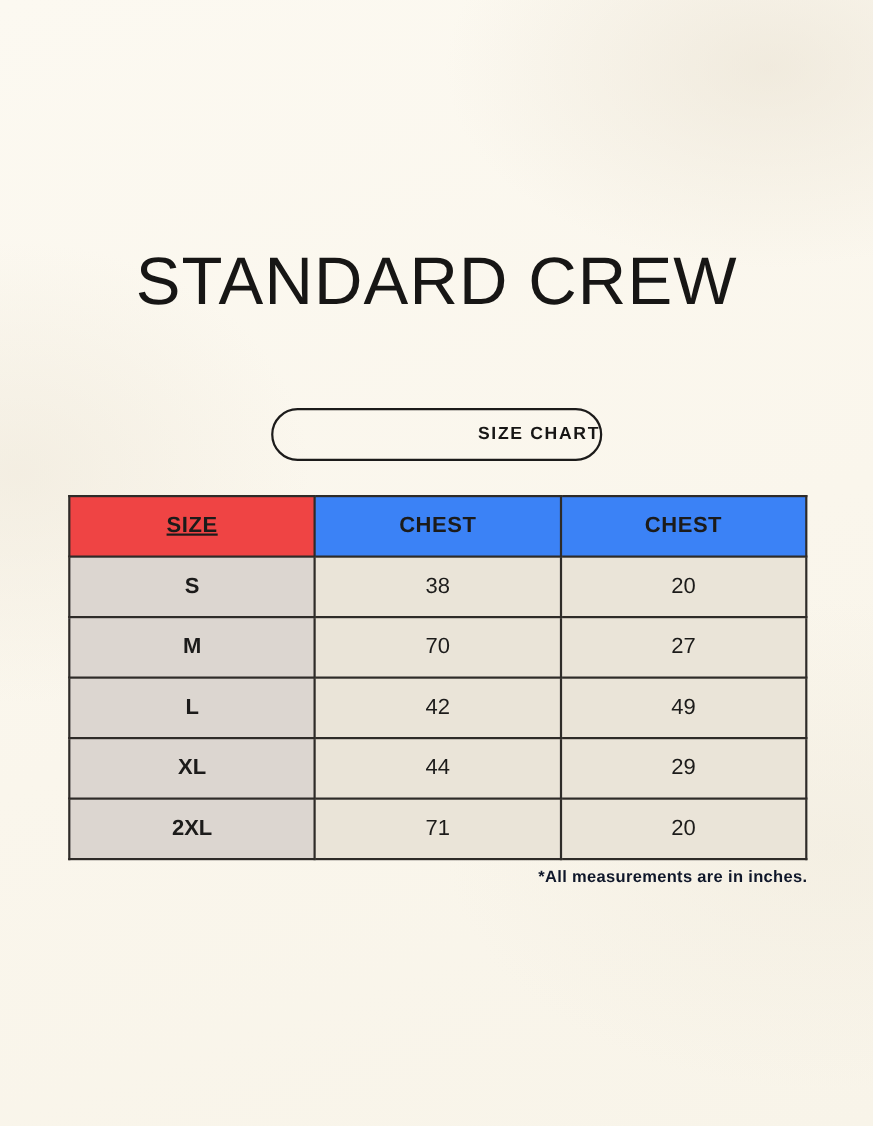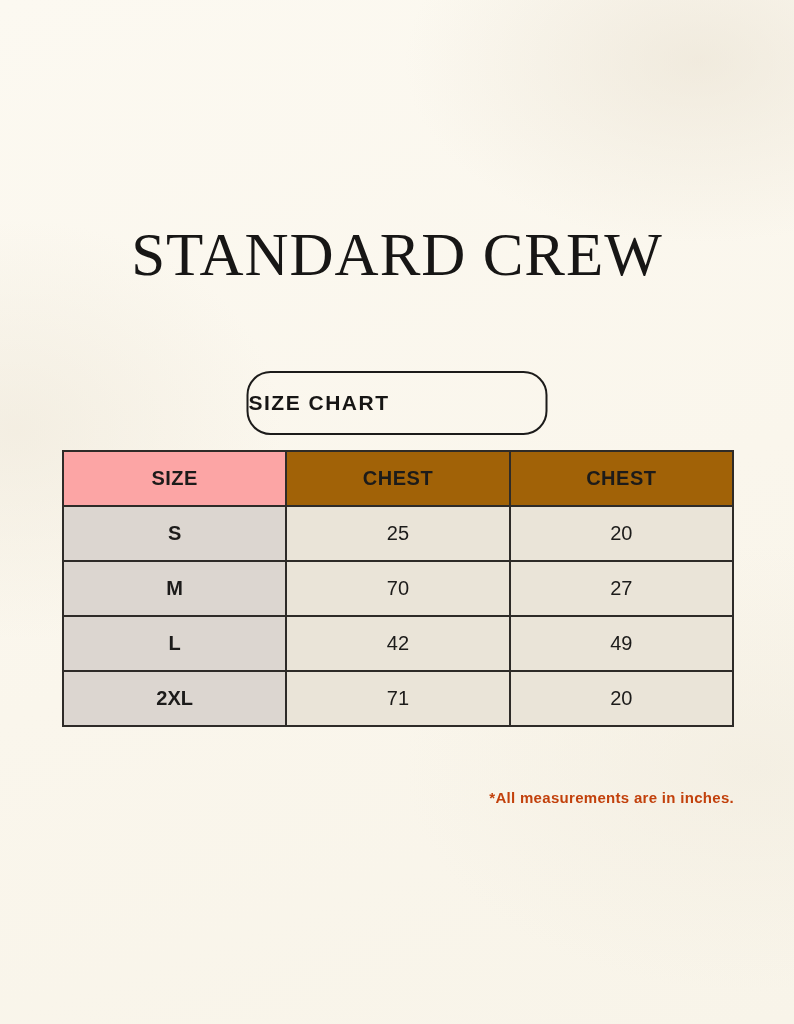--- a/index.html
+++ b/index.html
@@ -26,36 +26,35 @@
     position: absolute;
     top: 224px;
     left: 0;
     width: 100%;
     text-align: center;
     font-size: 61px;
     font-weight: 400;
     letter-spacing: 1px;
     line-height: 1.03;
     color: #171615;
-    font-family: Liberation Serif, serif;
   }
   .badge {
     position: absolute;
     top: 371px;
     left: 50%;
     transform: translateX(-50%);
     width: 301px;
-    height: 64px;
+    height: 48px;
     border: 2px solid #1c1b1a;
     border-radius: 24px;
     background: transparent;
     display: flex;
     align-items: center;
-    justify-content: flex-start;
-    font-size: 21px;
+    justify-content: flex-end;
+    font-size: 16px;
     font-weight: 700;
     letter-spacing: 1.5px;
     color: #171615;
   }
   table.size-table {
     position: absolute;
     top: 450px;
     left: 62px;
     width: 672px;
     border-collapse: collapse;
@@ -63,32 +62,32 @@
   }
   .size-table th,
   .size-table td {
     border: 2px solid #2e2b28;
     height: 55px;
     text-align: center;
     vertical-align: middle;
     font-size: 20px;
   }
   .size-table th { font-weight: 700; letter-spacing: 0.5px; }
-  .size-table th.col-size      { background: #fca5a5; }
-  .size-table th.col-measure   { background: #a16207; }
+  .size-table th.col-size      { background: #ef4444; text-decoration: underline; }
+  .size-table th.col-measure   { background: #3b82f6; }
   .size-table td.cell-size     { background: #dcd6d0; font-weight: 700; }
   .size-table td.cell-value    { background: #eae4d8; font-weight: 400; }
   .footnote {
     position: absolute;
     top: 789px;
     right: 60px;
     font-size: 15px;
     font-weight: 700;
     letter-spacing: 0.3px;
-    color: #c2410c;
+    color: #0f172a;
   }
 </style>
 </head>
 <body>
 
 <div class="poster">
 
   <h1 class="title">
     <span>STANDARD CREW</span><br>
   </h1>
@@ -101,32 +100,37 @@
     <thead>
       <tr>
         <th class="col-size">SIZE</th>
         <th class="col-measure">CHEST</th>
         <th class="col-measure">CHEST</th>
       </tr>
     </thead>
     <tbody>
       <tr>
         <td class="cell-size">S</td>
-        <td class="cell-value">25</td>
+        <td class="cell-value">38</td>
         <td class="cell-value">20</td>
       </tr>
       <tr>
         <td class="cell-size">M</td>
         <td class="cell-value">70</td>
         <td class="cell-value">27</td>
       </tr>
       <tr>
         <td class="cell-size">L</td>
         <td class="cell-value">42</td>
         <td class="cell-value">49</td>
+      </tr>
+      <tr>
+        <td class="cell-size">XL</td>
+        <td class="cell-value">44</td>
+        <td class="cell-value">29</td>
       </tr>
       <tr>
         <td class="cell-size">2XL</td>
         <td class="cell-value">71</td>
         <td class="cell-value">20</td>
       </tr>
     </tbody>
   </table>
 
   <div class="footnote">*All measurements are in inches.</div>

